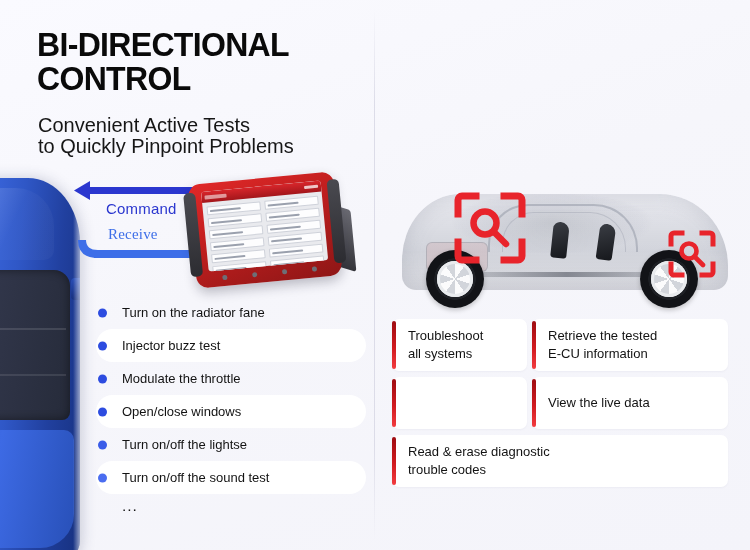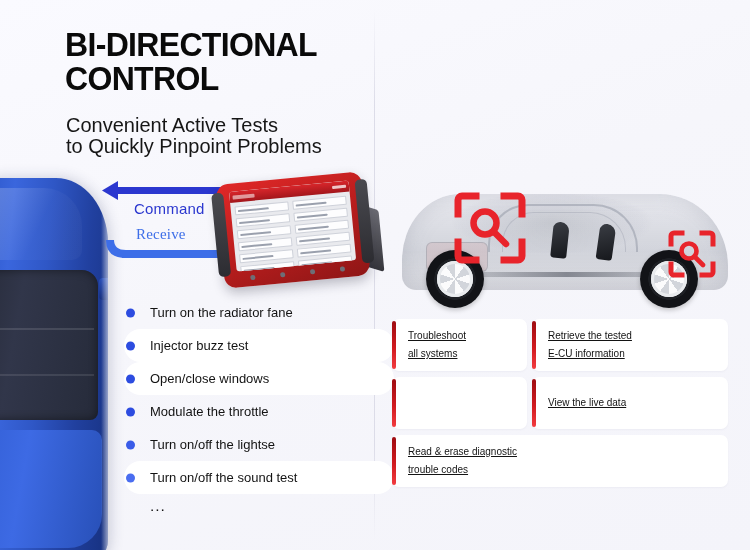--- a/index.html
+++ b/index.html
@@ -18,21 +18,21 @@
 
   
   .divider {
     position: absolute; left: 374px; top: 10px;
     width: 1px; height: 530px;
     background: linear-gradient(to bottom, rgba(210,210,225,0), #dcdce8 18%, #dcdce8 82%, rgba(210,210,225,0));
   }
 
   
   .panel { position: absolute; top: 0; height: 550px; }
-  .panel-left  { left: 0;   width: 375px; margin-left: 28px; }
+  .panel-left  { left: 0;   width: 375px; }
   .panel-right { left: 375px; width: 375px; }
 
   
   .headline {
     position: absolute;
     font-weight: 800;
     font-size: 33px;
     line-height: 34px;
     letter-spacing: -0.7px;
     color: #0a0a0a;
@@ -302,23 +302,22 @@
     padding: 6px 8px 6px 16px;
     box-shadow: 0 1px 2px rgba(80,80,110,.05);
   }
   .fbox .bar {
     position: absolute; left: 0; top: 2px;
     width: 4px; height: calc(100% - 4px);
     border-radius: 3px;
     background: linear-gradient(180deg, #9e0d12 0%, #d01a1f 55%, #f23b3f 100%);
   }
   .fbox .ftext {
-    font-size: 10px; line-height: 18px; color: #131313;
+    font-size: 13px; line-height: 18px; color: #131313;
     white-space: pre-line;
-    text-decoration: underline;
   }
   .fbox.w-left  { width: 135px; }
   .fbox.w-right { flex: 1; }
   .fbox.w-full  { width: 100%; }
 </style>
 </head>
 <body>
 
 <div id="root">
 
@@ -389,27 +388,27 @@
 
     <div class="bullets">
       <div class="bullet-row">
         <span class="dot"></span>
         <span class="bullet-text">Turn on the radiator fane</span>
       </div>
       <div class="bullet-row alt">
         <span class="dot"></span>
         <span class="bullet-text">Injector buzz test</span>
       </div>
+      <div class="bullet-row">
+        <span class="dot"></span>
+        <span class="bullet-text">Modulate the throttle</span>
+      </div>
       <div class="bullet-row alt">
         <span class="dot"></span>
         <span class="bullet-text">Open/close windows</span>
-      </div>
-      <div class="bullet-row">
-        <span class="dot"></span>
-        <span class="bullet-text">Modulate the throttle</span>
       </div>
       <div class="bullet-row">
         <span class="dot"></span>
         <span class="bullet-text">Turn on/off the lightse</span>
       </div>
       <div class="bullet-row alt">
         <span class="dot"></span>
         <span class="bullet-text">Turn on/off the sound test</span>
       </div>
     </div>

